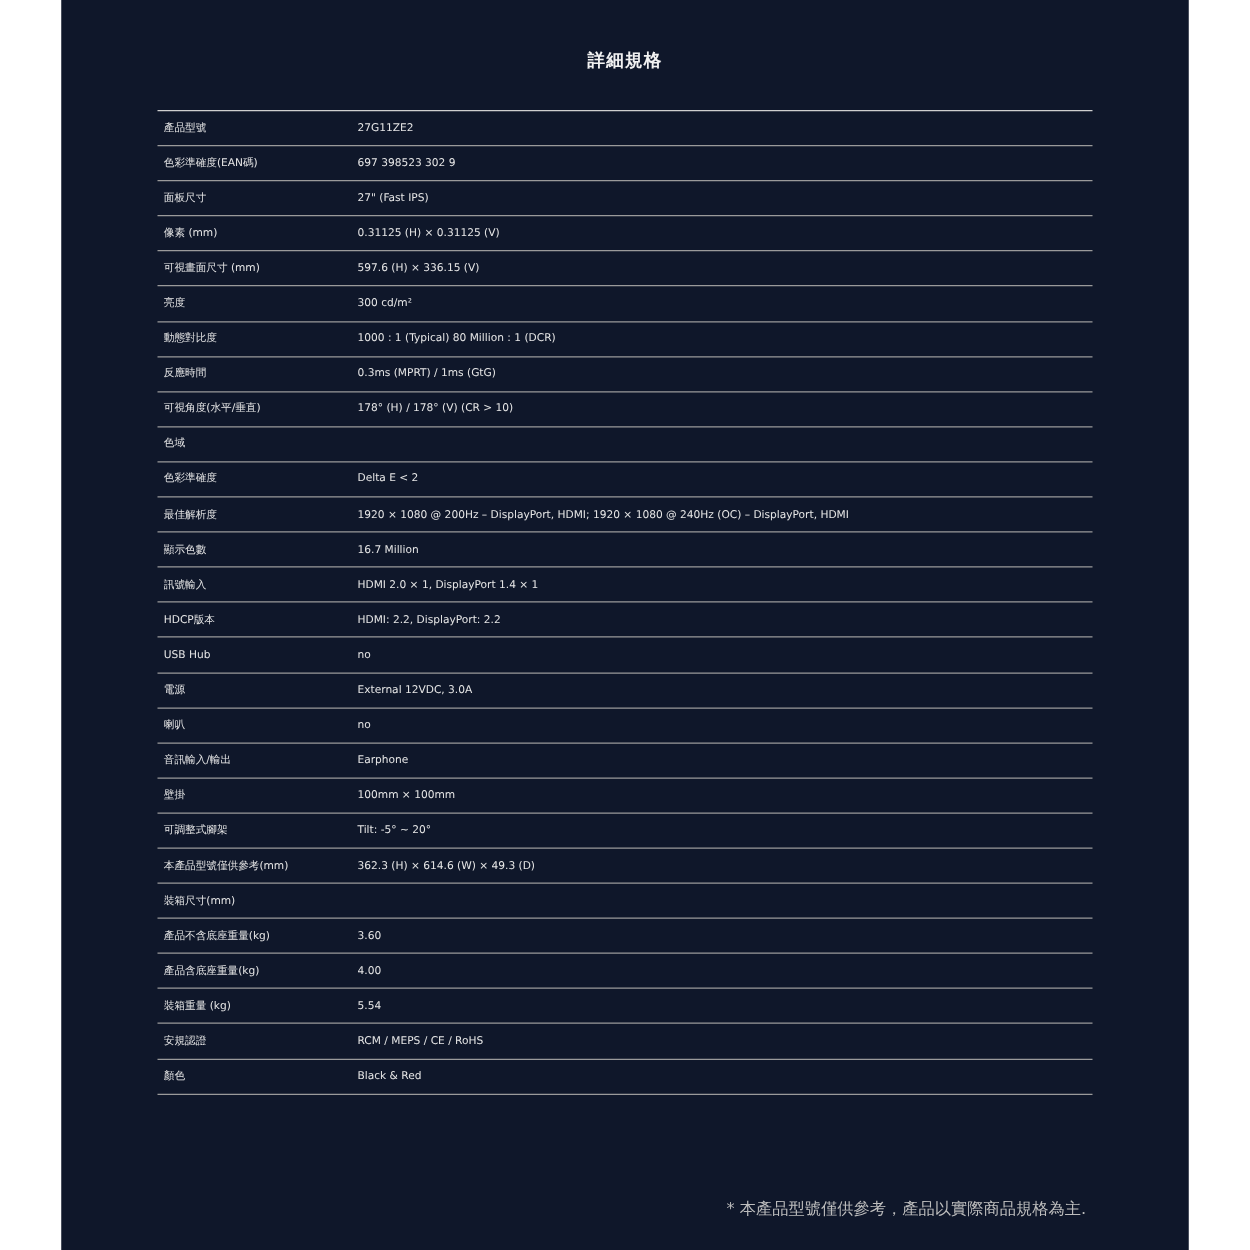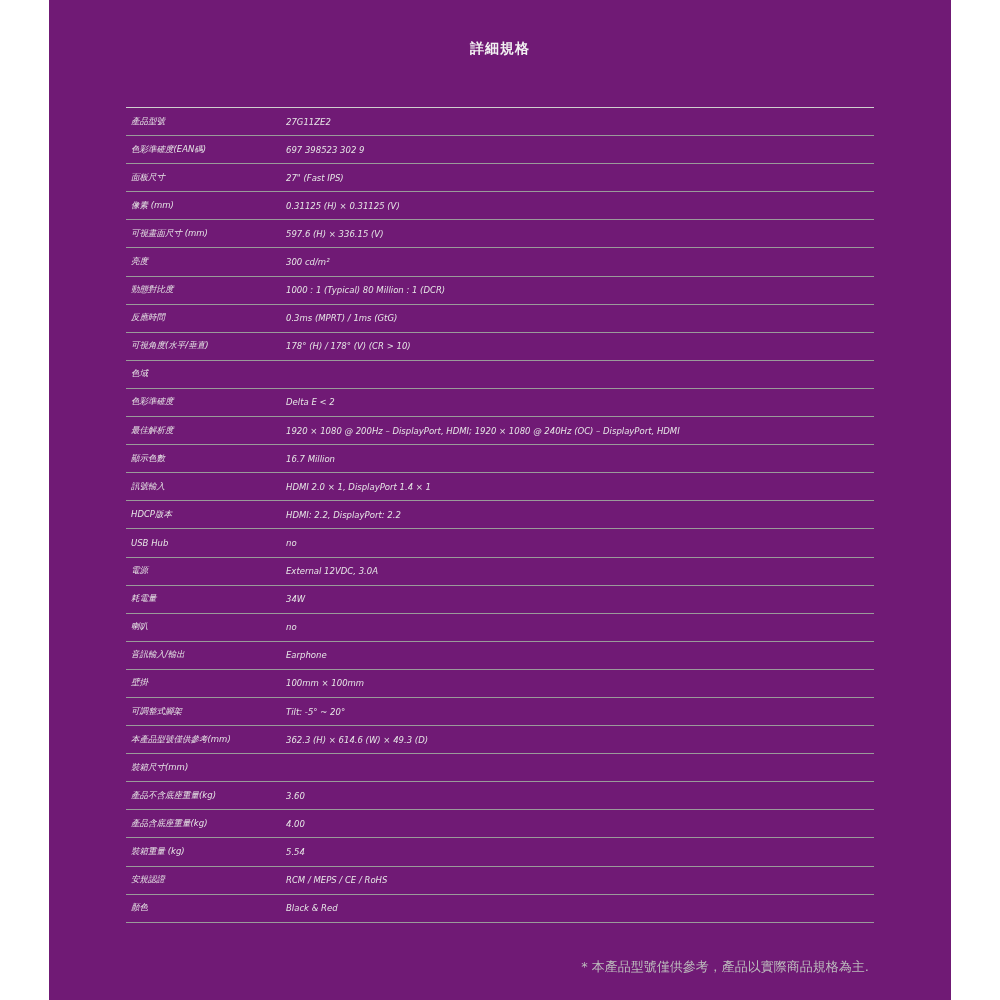--- a/index.html
+++ b/index.html
@@ -7,37 +7,36 @@
       width: 1000px; height: 1000px;
       background: #ffffff;
       position: relative;
       overflow: hidden;
       font-family: "DejaVu Sans", "Liberation Sans", sans-serif;
     }
     .panel {
       position: absolute;
       left: 49px; top: 0;
       width: 902px; height: 1000px;
-      background: #701a75;
+      background: #0f172a;
     }
     .title {
       position: absolute;
       left: 0; right: 0; top: 40px;
       text-align: center;
       color: #f2f2f2;
       font-size: 14px;
       font-weight: bold;
       letter-spacing: 1px;
     }
     .spec-table {
       position: absolute;
-      left: 77px; top: 107px;
+      left: 77px; top: 88px;
       width: 748px;
       border-top: 1.5px solid #cfcfcf;
-      font-style: italic;
     }
     .row {
       height: 27.1px;
       border-bottom: 1.5px solid #9a9a9a;
       display: flex;
       align-items: center;
       color: #e6e6e6;
       font-size: 8.5px;
     }
     .row .label {
@@ -125,24 +124,20 @@
       </div>
     <div class="row">
         <span class="label">USB Hub</span>
         <span class="value">no</span>
       </div>
     <div class="row">
         <span class="label">電源</span>
         <span class="value">External 12VDC, 3.0A</span>
       </div>
     <div class="row">
-        <span class="label">耗電量</span>
-        <span class="value">34W</span>
-      </div>
-    <div class="row">
         <span class="label">喇叭</span>
         <span class="value">no</span>
       </div>
     <div class="row">
         <span class="label">音訊輸入/輸出</span>
         <span class="value">Earphone</span>
       </div>
     <div class="row">
         <span class="label">壁掛</span>
         <span class="value">100mm × 100mm</span>

